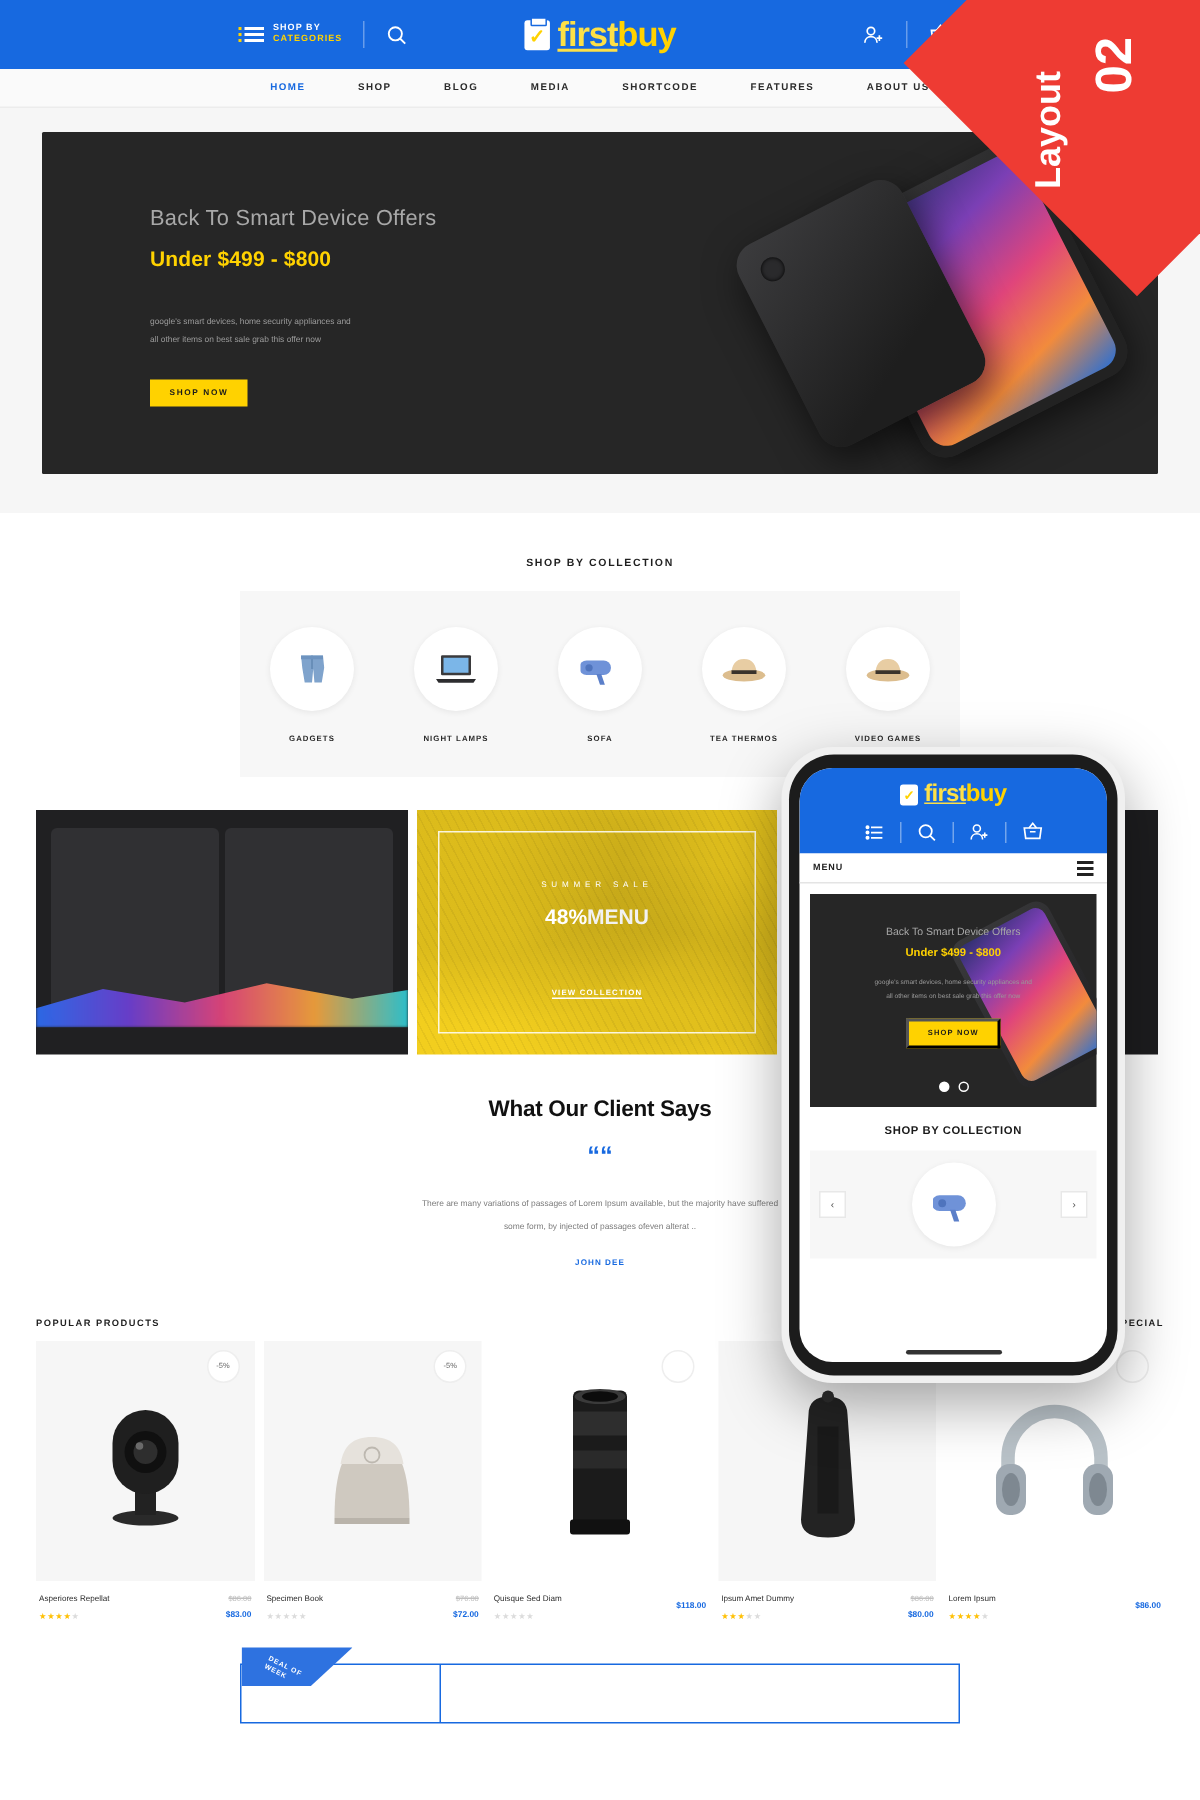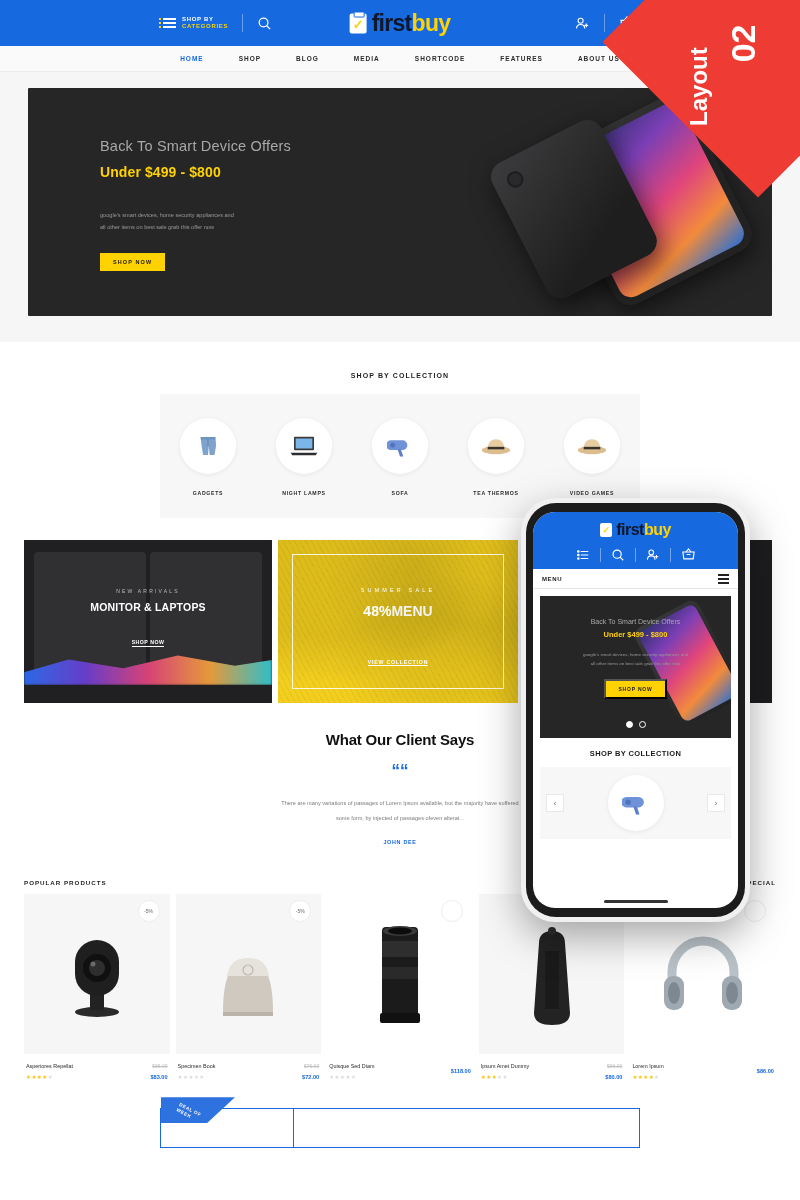--- a/index.html
+++ b/index.html
@@ -42,21 +42,21 @@
   .logo-badge {
     width: 17px; height: 20px; background: #fff; border-radius: 2px;
     position: relative; display: flex; align-items: center; justify-content: center;
   }
   .logo-badge::before {
     content: ""; position: absolute; top: -2px; left: 4px; width: 9px; height: 4px;
     background: #fff; border-radius: 1px; border: 1px solid #1769e0;
   }
   .logo-check { color: #ffd200; font-size: 13px; font-weight: bold; line-height: 1; margin-top:1px;}
   .logo-text { font-size: 23px; font-weight: bold; letter-spacing: -.7px; }
-  .lt-first { color: #0f172a; }
+  .lt-first { color: #fde047; text-decoration: underline; }
   .lt-buy { color: #ffd200; }
 
   
   .navbar {
     height: 26px; background: #fafafa;
     display: flex; align-items: center; justify-content: center; gap: 35px;
     border-bottom: 1px solid #ececec;
   }
   .navlink { font-size: 6.5px; font-weight: bold; letter-spacing: 1px; color: #2b2b2b; }
   .navlink.active { color: #1769e0; }
@@ -401,25 +401,20 @@
       </div>
 
     </div>
   </div>
 
   <div class="promo-row">
     <div class="promo promo-a">
       <div class="mon l"></div>
       <div class="mon r"></div>
       <div class="wave"></div>
-      <div class="cap">
-        <div class="pa-1">NEW ARRIVALS</div>
-        <div class="pa-2">MONITOR &amp; LAPTOPS</div>
-        <div class="pa-3">SHOP NOW</div>
-      </div>
     </div>
 
     <div class="promo promo-b">
       <div class="hatch"></div>
       <div class="frame"></div>
       <div class="cap">
         <div class="pb-1">SUMMER SALE</div>
         <div class="pb-2"><span class="n">48%</span><span class="w">MENU</span></div>
         <div class="pb-3">VIEW COLLECTION</div>
       </div>

